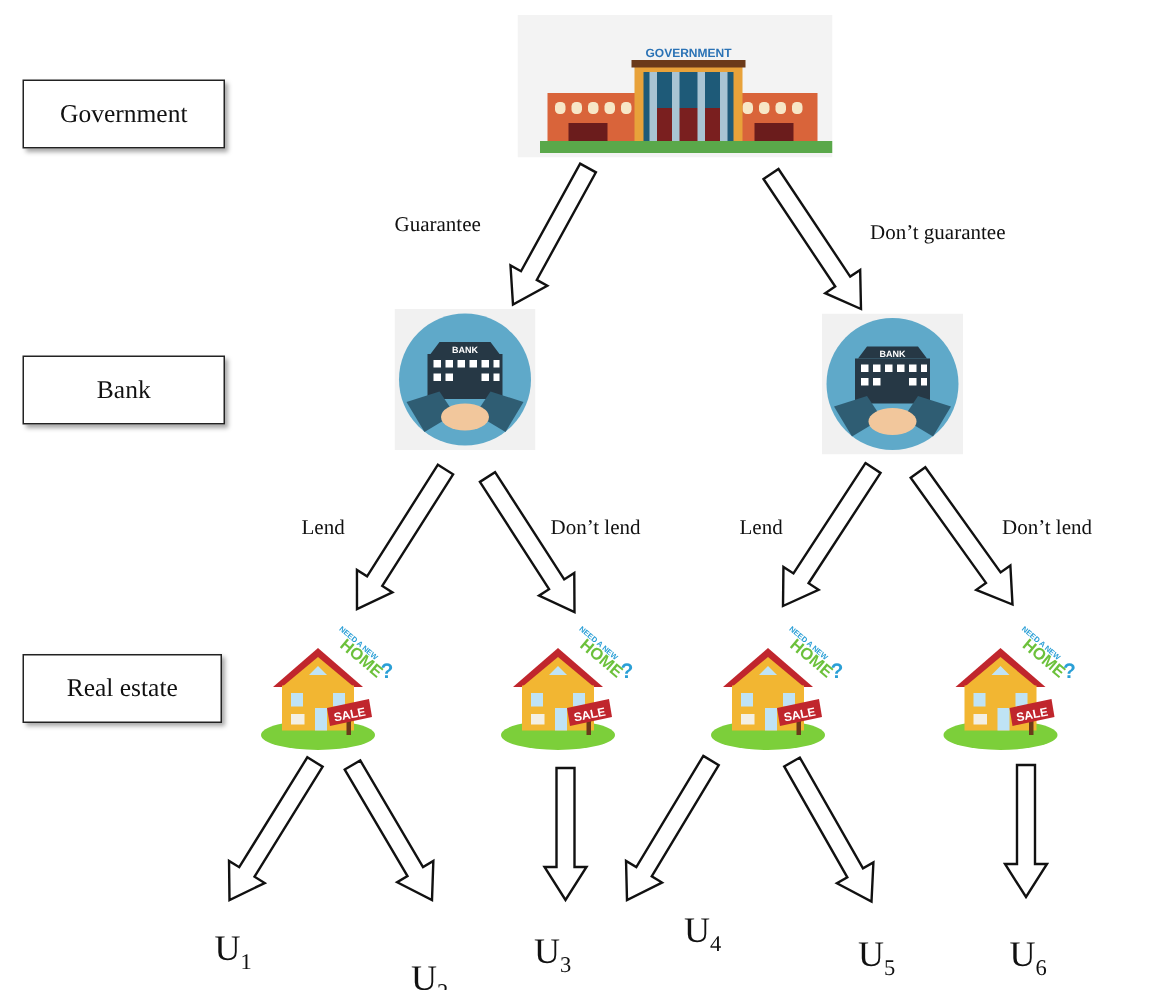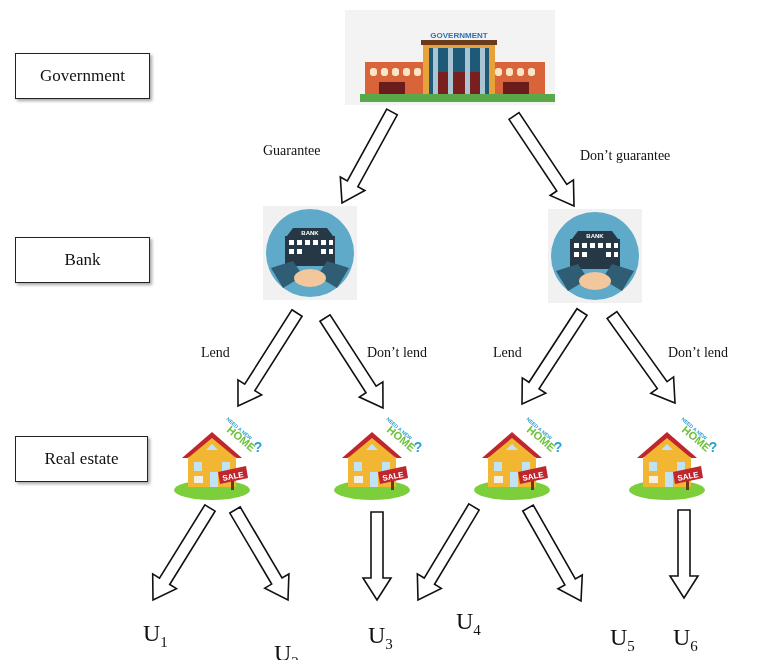--- a/index.html
+++ b/index.html
@@ -204,16 +204,16 @@
 
 <div class="edge-label" style="left:263px;top:143px;">Guarantee</div>
 <div class="edge-label" style="left:580px;top:148px;">Don’t guarantee</div>
 <div class="edge-label" style="left:201px;top:345px;">Lend</div>
 <div class="edge-label" style="left:367px;top:345px;">Don’t lend</div>
 <div class="edge-label" style="left:493px;top:345px;">Lend</div>
 <div class="edge-label" style="left:668px;top:345px;">Don’t lend</div>
 
 <div class="u-label" style="left:143px;top:620px;"><span>U</span><sub>1</sub></div>
 <div class="u-label" style="left:274px;top:640px;"><span>U</span><sub>2</sub></div>
-<div class="u-label" style="left:368px;top:622px;"><span>U</span><sub>3</sub></div>
+<div class="u-label" style="left:356px;top:622px;"><span>U</span><sub>3</sub></div>
 <div class="u-label" style="left:456px;top:608px;"><span>U</span><sub>4</sub></div>
-<div class="u-label" style="left:610px;top:624px;text-align:center;"><span>U</span><sub>5</sub></div>
+<div class="u-label" style="left:572px;top:624px;text-align:center;"><span>U</span><sub>5</sub></div>
 <div class="u-label" style="left:673px;top:624px;"><span>U</span><sub>6</sub></div>
 
 </body></html>

